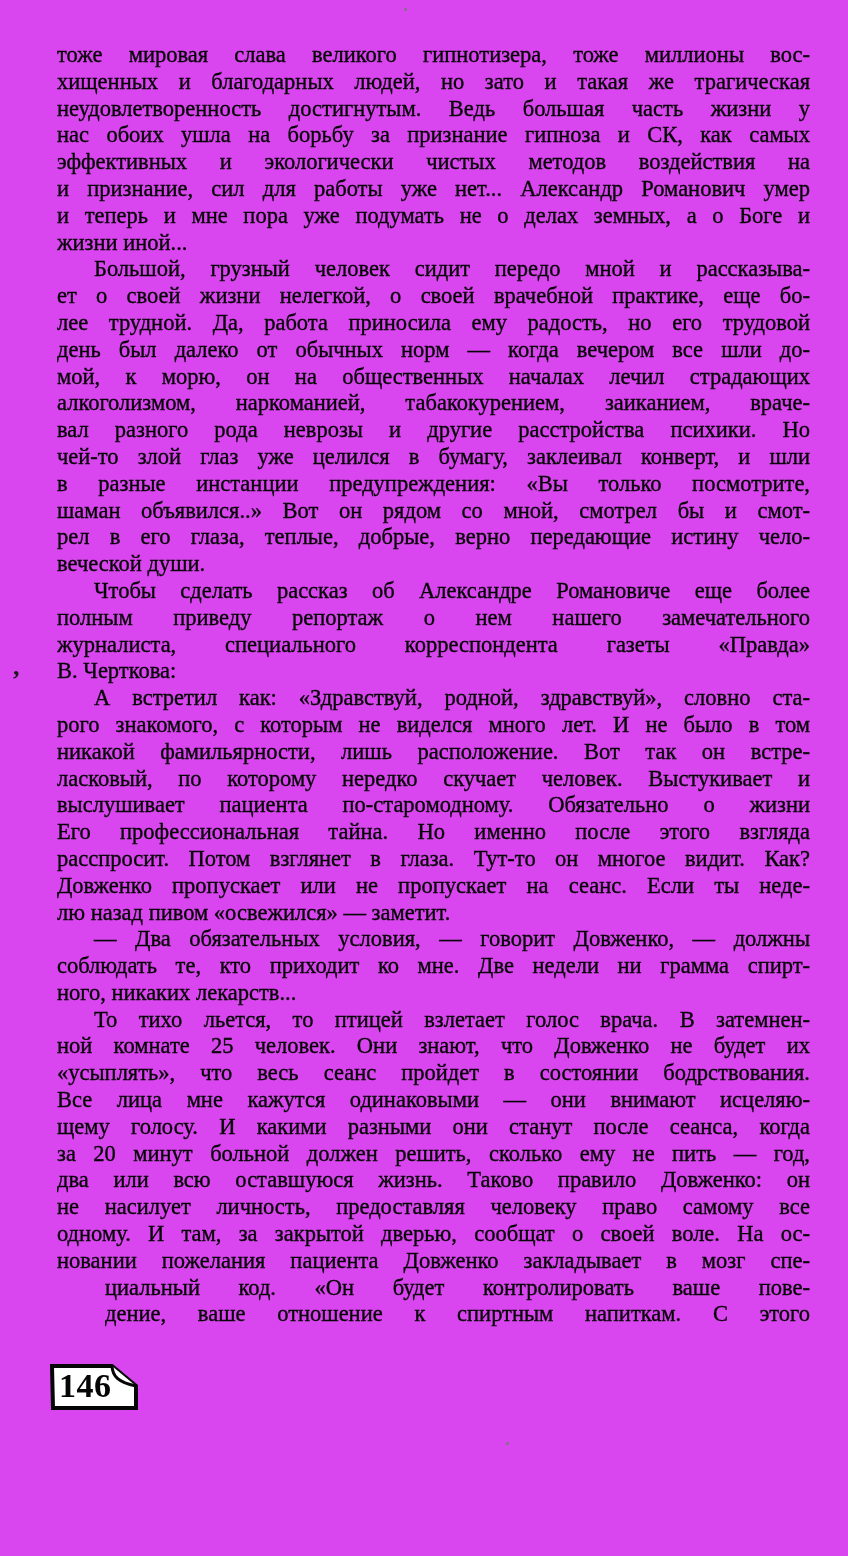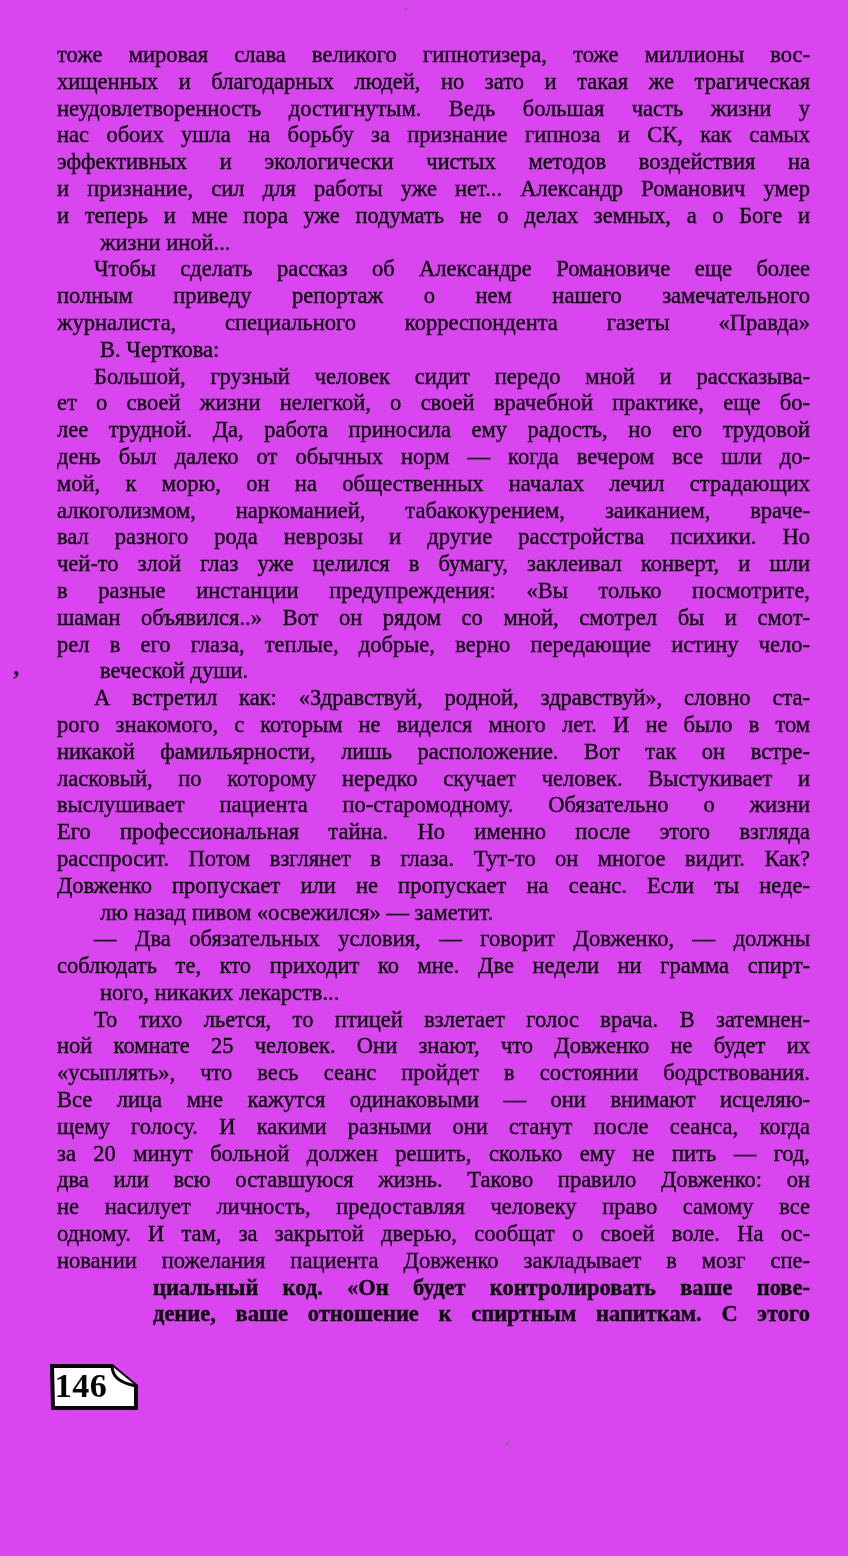--- a/index.html
+++ b/index.html
@@ -22,37 +22,36 @@
   }
   .paragraph { margin: 0; padding: 0; }
   .line {
     height: 26.8px;
     line-height: 26.8px;
     overflow: hidden;
     text-align: justify;
     text-align-last: justify;
     white-space: normal;
   }
-  .line.short { text-align-last: left; margin-left: 43px; }
+  .line.short { text-align-last: left; }
   .line.indent { text-indent: 37px; }
-  .line.wrap { margin-left: 96px; font-weight: bold; }
+  .line.wrap { margin-left: 48px; }
   .badge {
     position: absolute;
     left: 48px;
     top: 1360px;
     width: 96px;
     height: 52px;
   }
   .badge svg { position: absolute; left: 0; top: 0; }
   .badge-num {
     position: absolute;
-    left: 0;
+    left: 11px;
     top: 7px;
     width: 66px;
-    text-align: center;
     font-size: 34px;
     font-weight: bold;
     letter-spacing: 0.5px;
     color: #060606;
     font-family: "Liberation Serif", "DejaVu Serif", serif;
   }
   .artifact {
     position: absolute;
     left: 13px;
     top: 652px;
@@ -74,38 +73,38 @@
         <div class="line">тоже мировая слава великого гипнотизера, тоже миллионы вос-</div>
         <div class="line">хищенных и благодарных людей, но зато и такая же трагическая</div>
         <div class="line">неудовлетворенность достигнутым. Ведь большая часть жизни у</div>
         <div class="line">нас обоих ушла на борьбу за признание гипноза и СК, как самых</div>
         <div class="line">эффективных и экологически чистых методов воздействия на</div>
         <div class="line">и признание, сил для работы уже нет... Александр Романович умер</div>
         <div class="line">и теперь и мне пора уже подумать не о делах земных, а о Боге и</div>
         <div class="line short">жизни иной...</div>
       </div>
       <div class="paragraph">
-        <div class="line indent">Чтобы сделать рассказ об Александре Романовиче еще более</div>
-        <div class="line">полным приведу репортаж о нем нашего замечательного</div>
-        <div class="line">журналиста, специального корреспондента газеты «Правда»</div>
-        <div class="line short">В. Черткова:</div>
-      </div>
-      <div class="paragraph">
         <div class="line indent">Большой, грузный человек сидит передо мной и рассказыва-</div>
         <div class="line">ет о своей жизни нелегкой, о своей врачебной практике, еще бо-</div>
         <div class="line">лее трудной. Да, работа приносила ему радость, но его трудовой</div>
         <div class="line">день был далеко от обычных норм — когда вечером все шли до-</div>
         <div class="line">мой, к морю, он на общественных началах лечил страдающих</div>
         <div class="line">алкоголизмом, наркоманией, табакокурением, заиканием, враче-</div>
         <div class="line">вал разного рода неврозы и другие расстройства психики. Но</div>
         <div class="line">чей-то злой глаз уже целился в бумагу, заклеивал конверт, и шли</div>
         <div class="line">в разные инстанции предупреждения: «Вы только посмотрите,</div>
         <div class="line">шаман объявился..» Вот он рядом со мной, смотрел бы и смот-</div>
         <div class="line">рел в его глаза, теплые, добрые, верно передающие истину чело-</div>
         <div class="line short">веческой души.</div>
+      </div>
+      <div class="paragraph">
+        <div class="line indent">Чтобы сделать рассказ об Александре Романовиче еще более</div>
+        <div class="line">полным приведу репортаж о нем нашего замечательного</div>
+        <div class="line">журналиста, специального корреспондента газеты «Правда»</div>
+        <div class="line short">В. Черткова:</div>
       </div>
       <div class="paragraph">
         <div class="line indent">А встретил как: «Здравствуй, родной, здравствуй», словно ста-</div>
         <div class="line">рого знакомого, с которым не виделся много лет. И не было в том</div>
         <div class="line">никакой фамильярности, лишь расположение. Вот так он встре-</div>
         <div class="line">ласковый, по которому нередко скучает человек. Выстукивает и</div>
         <div class="line">выслушивает пациента по-старомодному. Обязательно о жизни</div>
         <div class="line">Его профессиональная тайна. Но именно после этого взгляда</div>
         <div class="line">расспросит. Потом взглянет в глаза. Тут-то он многое видит. Как?</div>
         <div class="line">Довженко пропускает или не пропускает на сеанс. Если ты неде-</div>

